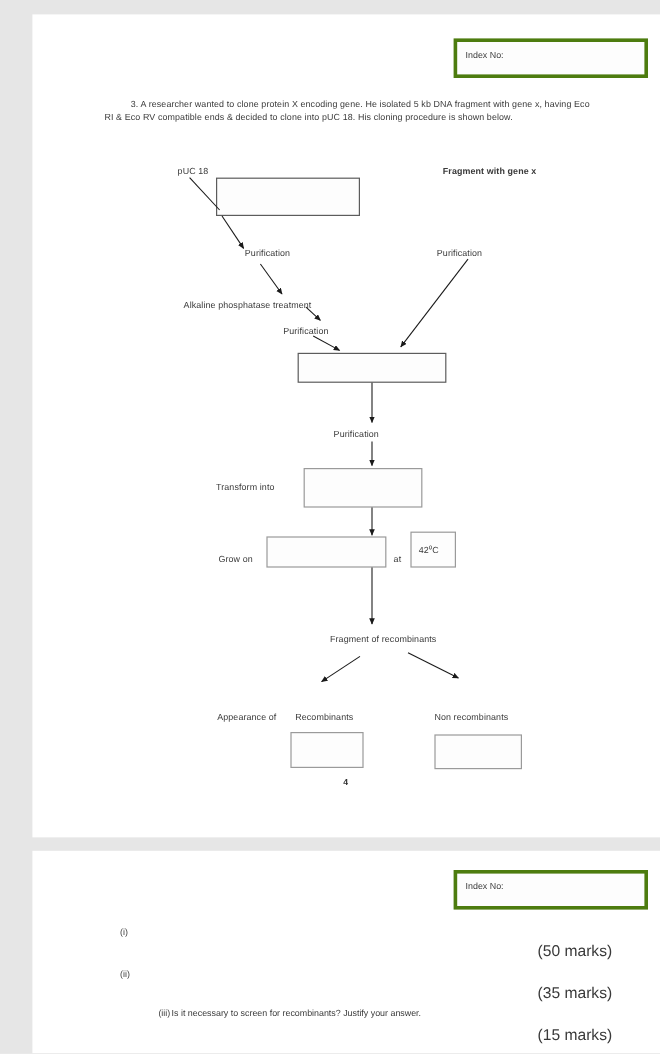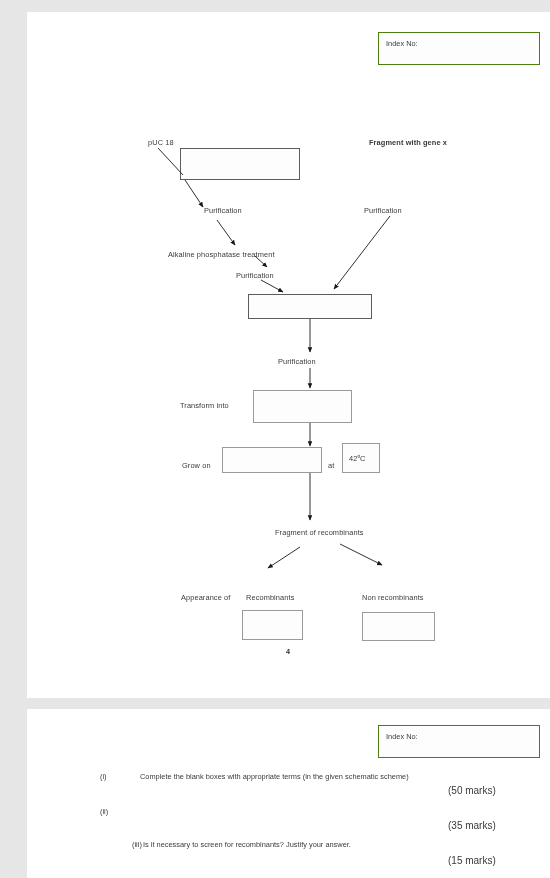--- a/index.html
+++ b/index.html
@@ -52,21 +52,21 @@
     background: #fdfdfd;
     border: 1px solid #8a8a8a;
     box-sizing: border-box;
   }
   .box.dark { border-color: #5c5c5c; }
   .box.thin { border-color: #9a9a9a; }
 
   .index-box {
     position: absolute;
     background: #fdfdfd;
-    border: 1px solid #4d7c0f;
+    border: 3px solid #4d7c0f;
     box-sizing: border-box;
   }
   .index-box .label {
     position: absolute;
     left: 7px;
     top: 6px;
     font-size: 7.4px;
     color: #3a3a3a;
     white-space: pre;
   }
@@ -85,21 +85,21 @@
     white-space: pre;
   }
   .q-text {
     position: absolute;
     font-size: 7.4px;
     color: #3a3a3a;
     white-space: pre;
   }
   .q-marks {
     position: absolute;
-    font-size: 10px;
+    font-size: 13px;
     color: #3a3a3a;
     white-space: pre;
   }
   .footnum {
     position: absolute;
     font-size: 7.2px;
     color: #2f2f2f;
     font-weight: bold;
     white-space: pre;
   }
@@ -108,32 +108,33 @@
 <body>
 
 <div id="viewport">
 
   <div class="page" id="page-1">
 
     <div class="index-box" style="left:351px; top:20px; width:162px; height:33px;">
       <span class="label">Index No:</span>
     </div>
 
+    <div class="txt body" style="left:60px; top:69px; width:410px; text-indent:22px; text-align:left;">3. A researcher wanted to clone protein X encoding gene. He isolated 5 kb DNA fragment with gene x, having Eco RI &amp; Eco RV compatible ends &amp; decided to clone into pUC 18. His cloning procedure is shown below.</div>
 
     <div class="txt" style="left:121px; top:125px;">pUC 18</div>
 
     <div class="txt" style="left:342px; top:125px;font-weight:bold;">Fragment with gene x</div>
 
     <div class="box dark" style="left:153px; top:136px; width:120px; height:32px;"></div>
 
     <div class="txt" style="left:177px; top:193px;">Purification</div>
 
     <div class="txt" style="left:337px; top:193px;">Purification</div>
 
-    <div class="txt" style="left:141px; top:237px;">Alkaline phosphatase treatment</div>
+    <div class="txt" style="left:126px; top:237px;">Alkaline phosphatase treatment</div>
 
     <div class="txt" style="left:209px; top:258px;">Purification</div>
 
     <div class="box dark" style="left:221px; top:282px; width:124px; height:25px;"></div>
 
     <div class="txt" style="left:251px; top:344px;">Purification</div>
 
     <div class="txt" style="left:153px; top:388px;">Transform into</div>
 
     <div class="box thin" style="left:226px; top:378px; width:99px; height:33px;"></div>
@@ -197,21 +198,20 @@
 
   <div class="gap-band" style="top:698px; height:11px;"></div>
 
   <div class="page" id="page-2">
 
     <div class="index-box" style="left:351px; top:16px; width:162px; height:33px;">
       <span class="label">Index No:</span>
     </div>
 
     <div class="q-num" style="left:73px; top:63px;">(i)</div>
-    <div class="q-text" style="left:113px; top:63px;">Complete the blank boxes with appropriate terms (in the given schematic scheme)</div>
     <div class="q-marks" style="left:421px; top:76px;">(50 marks)</div>
 
     <div class="q-num" style="left:73px; top:98px;">(ii)</div>
     <div class="q-marks" style="left:421px; top:111px;">(35 marks)</div>
 
     <div class="q-num" style="left:73px; top:131px;padding-left:32px;">(iii)</div>
     <div class="q-text" style="left:116px; top:131px;">Is it necessary to screen for recombinants? Justify your answer.</div>
     <div class="q-marks" style="left:421px; top:146px;">(15 marks)</div>
 
   </div>

